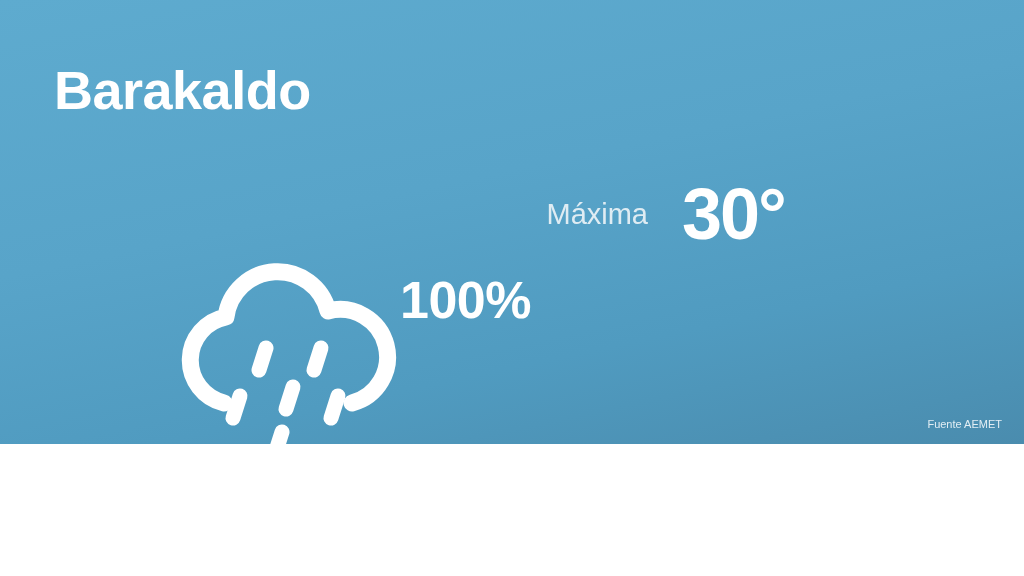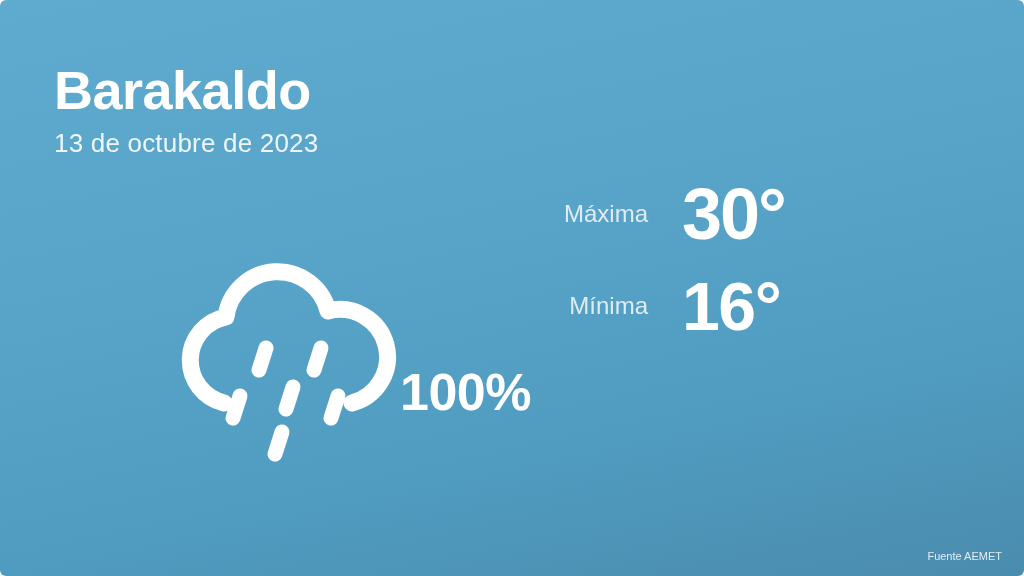--- a/index.html
+++ b/index.html
@@ -9,24 +9,23 @@
   body {
     width: 1024px;
     height: 576px;
     overflow: hidden;
     font-family: "Liberation Sans", sans-serif;
   }
 
   #weather-card {
     position: relative;
     width: 1024px;
-    height: 576px;
+    height: 444px;
     background: linear-gradient(168deg, #5eabcf 0%, #58a4c9 42%, #509bc0 72%, #4a8cae 100%);
     overflow: hidden;
-    border-radius: 6px;
   }
 
   
   .header {
     position: absolute;
     left: 54px;
     top: 62px;
   }
   .city-name {
     font-size: 54px;
@@ -72,21 +71,21 @@
     height: 92px;
   }
   .stat-row.row-precip {
     height: 80px;
   }
   .stat-label {
     width: 282px;
     text-align: right;
     padding-right: 34px;
     box-sizing: border-box;
-    font-size: 24px;
+    font-size: 29px;
     font-weight: 300;
     color: #dfecf3;
     white-space: nowrap;
   }
   .stat-value {
     font-weight: bold;
     color: #ffffff;
     white-space: nowrap;
     line-height: 1;
   }
@@ -114,21 +113,20 @@
     white-space: nowrap;
   }
 </style>
 </head>
 <body>
 
 <div id="weather-card">
 
   <div class="header">
     <div class="city-name">Barakaldo</div>
-    <div class="date-text">13 de octubre de 2023</div>
   </div>
 
   <div class="icon-wrap">
     <svg viewBox="0 0 220 230" xmlns="http://www.w3.org/2000/svg" aria-hidden="true">
 
       <path d="M46 155
                a44 44 0 0 1 2 -86
                a52 52 0 0 1 102 -6
                a44 44 0 0 1 24 92" fill="none" stroke="#ffffff" stroke-width="17" stroke-linecap="round" stroke-linejoin="round"></path>
 
@@ -143,24 +141,20 @@
     </svg>
   </div>
 
   <div class="stats">
 
     <div class="stat-row">
       <div class="stat-label">Máxima</div>
       <div class="stat-value value-max">30°</div>
     </div>
 
-    <div class="stat-row">
-      <div class="stat-label">Mínima</div>
-      <div class="stat-value value-min">16°</div>
-    </div>
 
     <div class="stat-row row-precip">
       <div class="stat-value value-precip">100%</div>
     </div>
 
   </div>
 
   <div class="footer-source">Fuente AEMET</div>
 
 </div>

